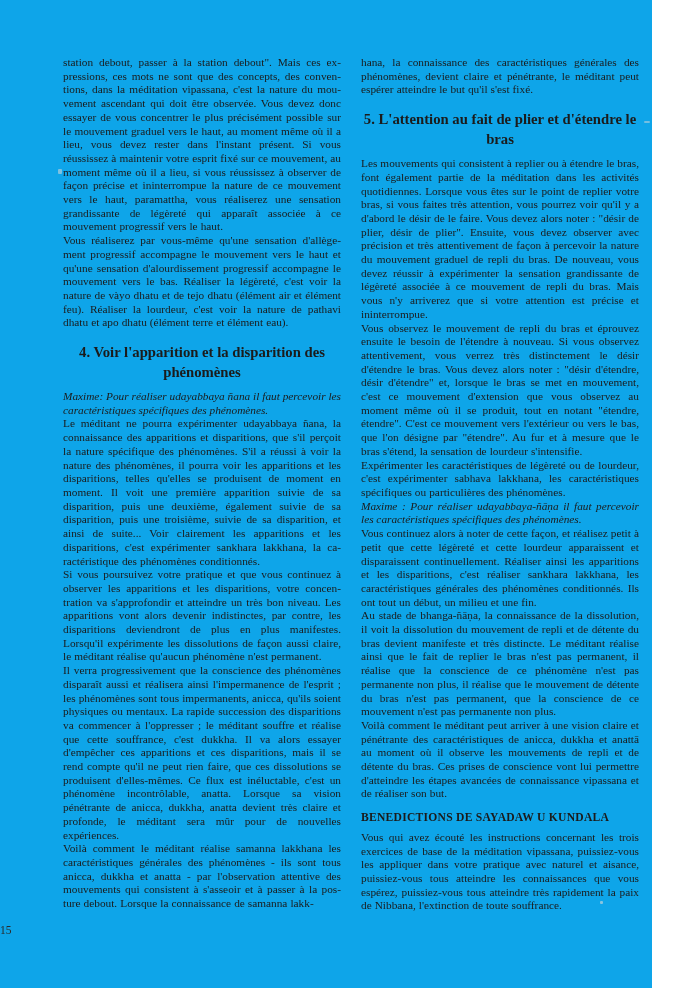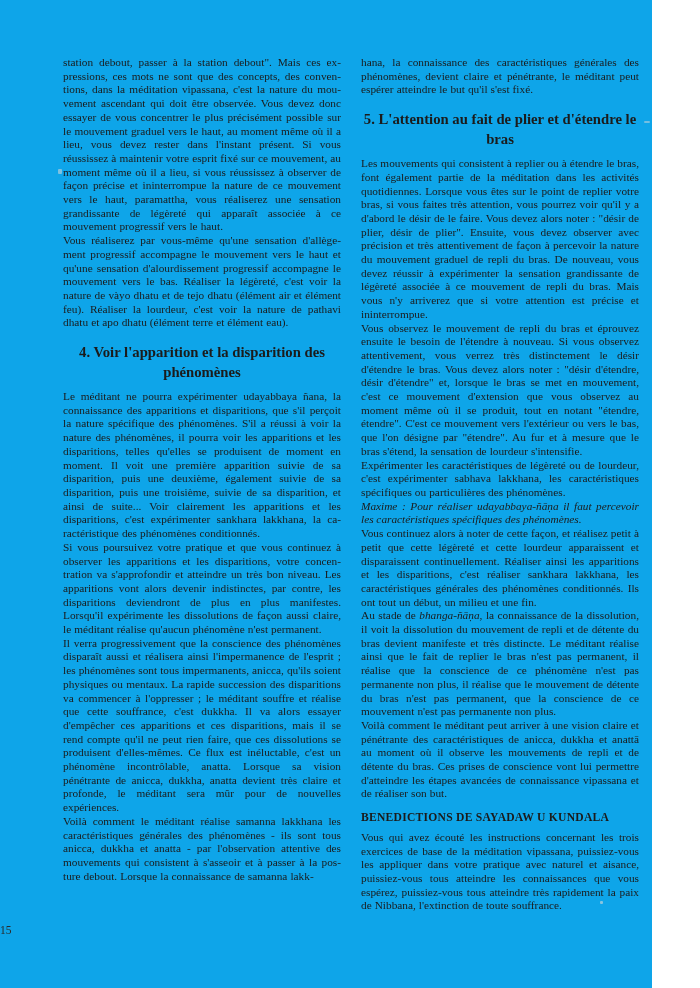--- a/index.html
+++ b/index.html
@@ -56,21 +56,21 @@
     hyphens: manual;
     -webkit-hyphens: manual;
   }
   h3.subheading {
     margin: 10px 0 6px 0;
     font-size: 11.6px;
     line-height: 13.7px;
     font-weight: bold;
     letter-spacing: 0.25px;
   }
-  .italic-inline { font-style: italic; }
+  .italic-inline { }
   .page-number {
     position: absolute;
     left: 0;
     right: 0;
     top: 924px;
     font-size: 11.5px;
     color: #2a2a2a;
   }
   .scan-artifact {
     position: absolute;
@@ -86,20 +86,21 @@
 <body>
 
 <div class="page">
 
   <div class="columns">
 
     <div class="col">
       <p class="body">station debout, passer à la station debout". Mais ces ex­pressions, ces mots ne sont que des concepts, des conven­tions, dans la méditation vipassana, c'est la nature du mou­vement ascendant qui doit être observée. Vous devez donc essayer de vous concentrer le plus précisément possible sur le mouvement graduel vers le haut, au moment même où il a lieu, vous devez rester dans l'instant présent. Si vous réussissez à maintenir votre esprit fixé sur ce mouve­ment, au moment même où il a lieu, si vous réussissez à observer de façon précise et ininterrompue la nature de ce mouvement vers le haut, paramattha, vous réaliserez une sensation grandissante de légèreté qui apparaît associée à ce mouvement progressif vers le haut.</p>
       <p class="body">Vous réaliserez par vous-même qu'une sensation d'allège­ment progressif accompagne le mouvement vers le haut et qu'une sensation d'alourdissement progressif accompagne le mouvement vers le bas. Réaliser la légèreté, c'est voir la nature de vàyo dhatu et de tejo dhatu (élément air et élé­ment feu). Réaliser la lourdeur, c'est voir la nature de pa­thavi dhatu et apo dhatu (élément terre et élément eau).</p>
       <h2 class="section-heading">4. Voir l'apparition et la disparition des phénomènes</h2>
+      <p class="maxime">Maxime: Pour réaliser udayabbaya ñana il faut percevoir les caractéristiques spécifiques des phénomènes.</p>
       <p class="body">Le méditant ne pourra expérimenter udayabbaya ñana, la connaissance des apparitions et disparitions, que s'il per­çoit la nature spécifique des phénomènes. S'il a réussi à voir la nature des phénomènes, il pourra voir les appari­tions et les disparitions, telles qu'elles se produisent de moment en moment. Il voit une première apparition suivie de sa disparition, puis une deuxième, également suivie de sa disparition, puis une troisième, suivie de sa disparition, et ainsi de suite... Voir clairement les apparitions et les disparitions, c'est expérimenter sankhara lakkhana, la ca­ractéristique des phénomènes conditionnés.</p>
       <p class="body">Si vous poursuivez votre pratique et que vous continuez à observer les apparitions et les disparitions, votre concen­tration va s'approfondir et atteindre un très bon niveau. Les apparitions vont alors devenir indistinctes, par contre, les disparitions deviendront de plus en plus manifestes. Lorsqu'il expérimente les dissolutions de façon aussi clai­re, le méditant réalise qu'aucun phénomène n'est perma­nent.</p>
       <p class="body">Il verra progressivement que la conscience des phénomè­nes disparaît aussi et réalisera ainsi l'impermanence de l'esprit ; les phénomènes sont tous impermanents, anicca, qu'ils soient physiques ou mentaux. La rapide succession des disparitions va commencer à l'oppresser ; le méditant souffre et réalise que cette souffrance, c'est dukkha. Il va alors essayer d'empêcher ces apparitions et ces dispari­tions, mais il se rend compte qu'il ne peut rien faire, que ces dissolutions se produisent d'elles-mêmes. Ce flux est inéluctable, c'est un phénomène incontrôlable, anatta. Lorsque sa vision pénétrante de anicca, dukkha, anatta devient très claire et profonde, le méditant sera mûr pour de nouvelles expériences.</p>
       <p class="body">Voilà comment le méditant réalise samanna lakkhana les caractéristiques générales des phénomènes - ils sont tous anicca, dukkha et anatta - par l'observation attentive des mouvements qui consistent à s'asseoir et à passer à la pos­ture debout. Lorsque la connaissance de samanna lakk-</p>
     </div>
 
     <div class="col">
       <p class="body">hana, la connaissance des caractéristiques générales des phénomènes, devient claire et pénétrante, le méditant peut espérer atteindre le but qu'il s'est fixé.</p>
       <h2 class="section-heading">5. L'attention au fait de plier et d'éten­dre le bras</h2>
       <p class="body">Les mouvements qui consistent à replier ou à étendre le bras, font également partie de la méditation dans les acti­vités quotidiennes. Lorsque vous êtes sur le point de re­plier votre bras, si vous faites très attention, vous pourrez voir qu'il y a d'abord le désir de le faire. Vous devez alors noter : "désir de plier, désir de plier". Ensuite, vous devez observer avec précision et très attentivement de façon à percevoir la nature du mouvement graduel de repli du bras. De nouveau, vous devez réussir à expérimenter la sensation grandissante de légèreté associée à ce mouve­ment de repli du bras. Mais vous n'y arriverez que si votre attention est précise et ininterrompue.</p>

